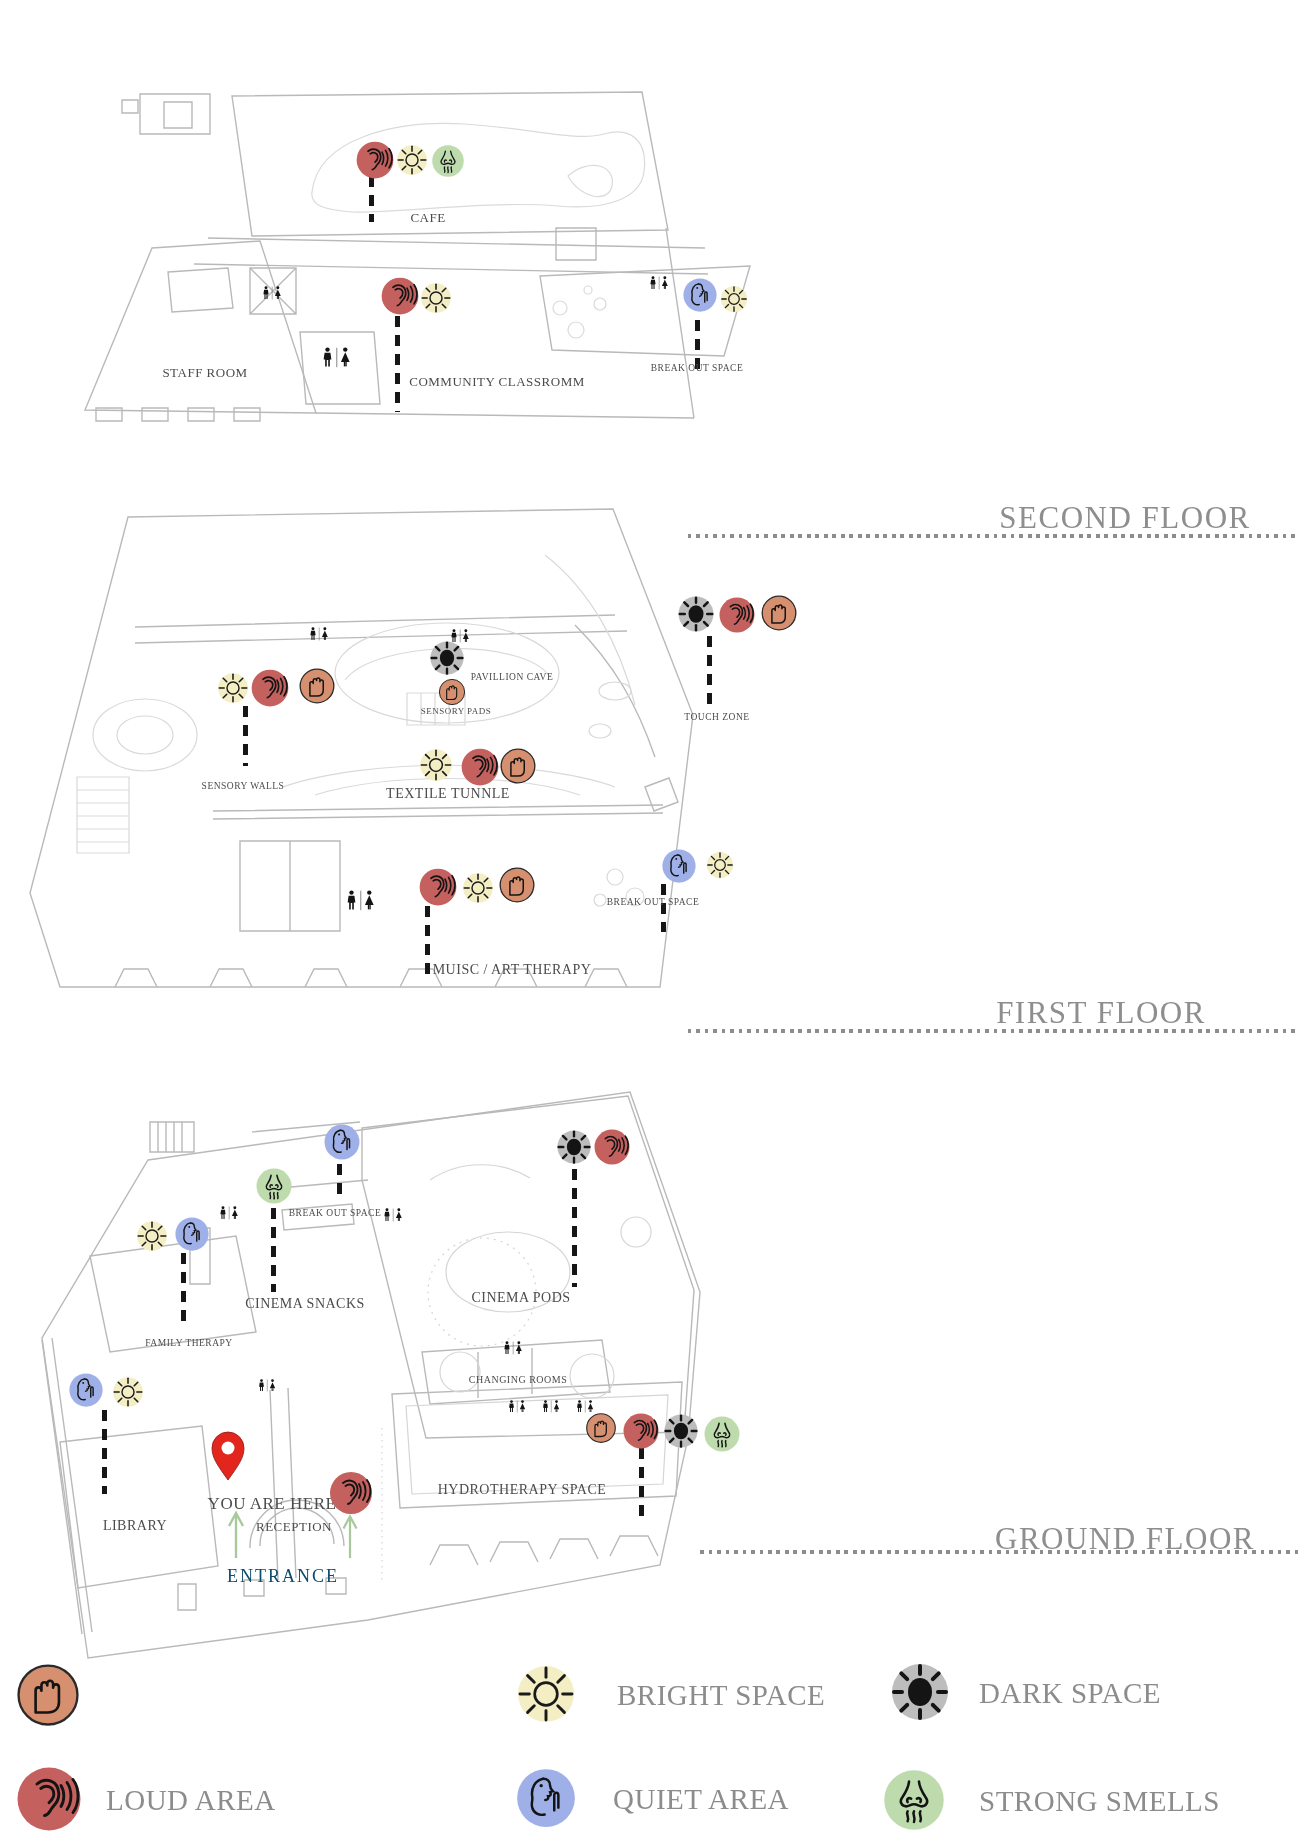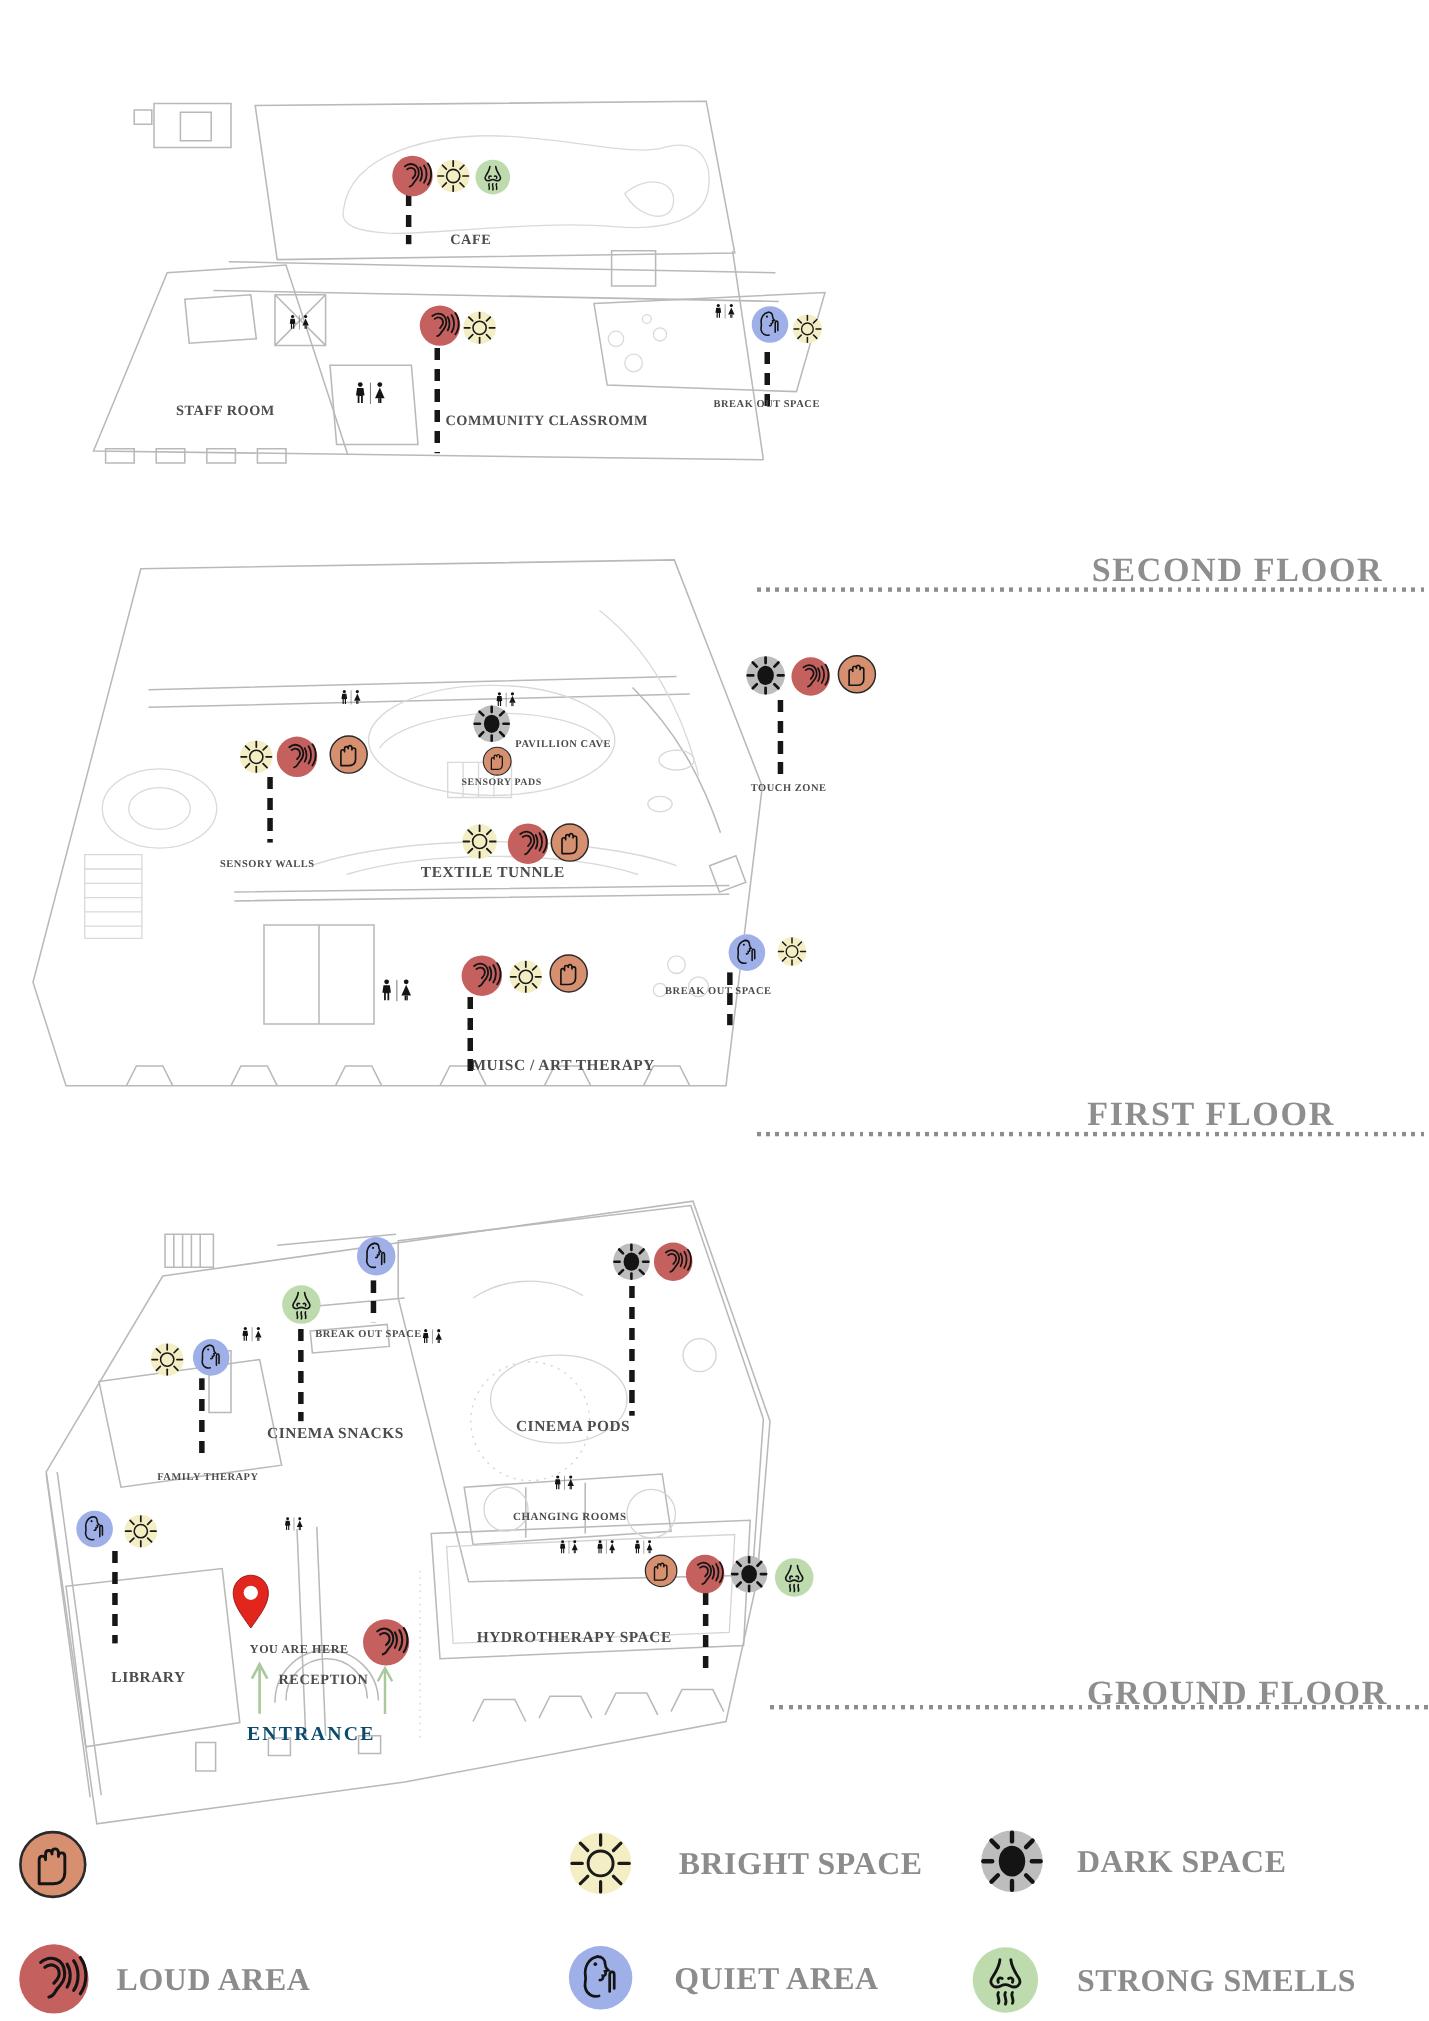--- a/index.html
+++ b/index.html
@@ -1,17 +1,17 @@
 <!DOCTYPE html>
 <html><head>
 <meta charset="utf-8">
 <style>
   html,body{margin:0;padding:0;background:#ffffff;}
   #canvas{position:relative;width:1299px;height:1837px;background:#ffffff;overflow:hidden;
-          font-family:"Liberation Serif",serif;font-weight:bold;}
+          font-family:"Liberation Serif",serif;}
   .plan{position:absolute;}
   .leader{position:absolute;width:5px;
           background:repeating-linear-gradient(180deg,#161616 0 11px,transparent 11px 19px);}
   .dotline{position:absolute;height:4px;
            background:repeating-linear-gradient(90deg,#8d8d8d 0 3.5px,transparent 3.5px 8.5px);}
   .ic{position:absolute;}
   .rlab{position:absolute;transform:translateX(-50%);white-space:nowrap;color:#4c4c4c;
         letter-spacing:.5px;font-family:"Liberation Serif",serif;}
   .ftitle{position:absolute;transform:translateX(-50%);white-space:nowrap;font-size:31px;
           color:#8e8e8e;letter-spacing:1.5px;font-family:"Liberation Serif",serif;margin-left:11px;}
@@ -372,21 +372,21 @@
       <use href="#sym-quiet"></use>
     </svg>
 <svg class="ic" style="left:111px;top:1375px" width="34" height="34">
       <use href="#sym-bright"></use>
     </svg>
 <span class="rlab" style="left:135px;top:1518px;font-size:14px">LIBRARY</span>
 
 <svg class="ic" style="left:208px;top:1430px" width="40" height="52">
       <use href="#sym-pin"></use>
     </svg>
-<span class="rlab" style="left:272px;top:1494px;font-size:11px">YOU ARE HERE</span>
+<span class="rlab" style="left:272px;top:1494px;font-size:17px">YOU ARE HERE</span>
 
 <svg class="ic" style="left:327px;top:1469px" width="48" height="48">
       <use href="#sym-loud"></use>
     </svg>
 <span class="rlab" style="left:294px;top:1519px;font-size:13px">RECEPTION</span>
 
 <svg class="ic" style="left:584px;top:1411px" width="34" height="34">
       <use href="#sym-tactile"></use>
     </svg>
 <svg class="ic" style="left:621px;top:1411px" width="40" height="40">

